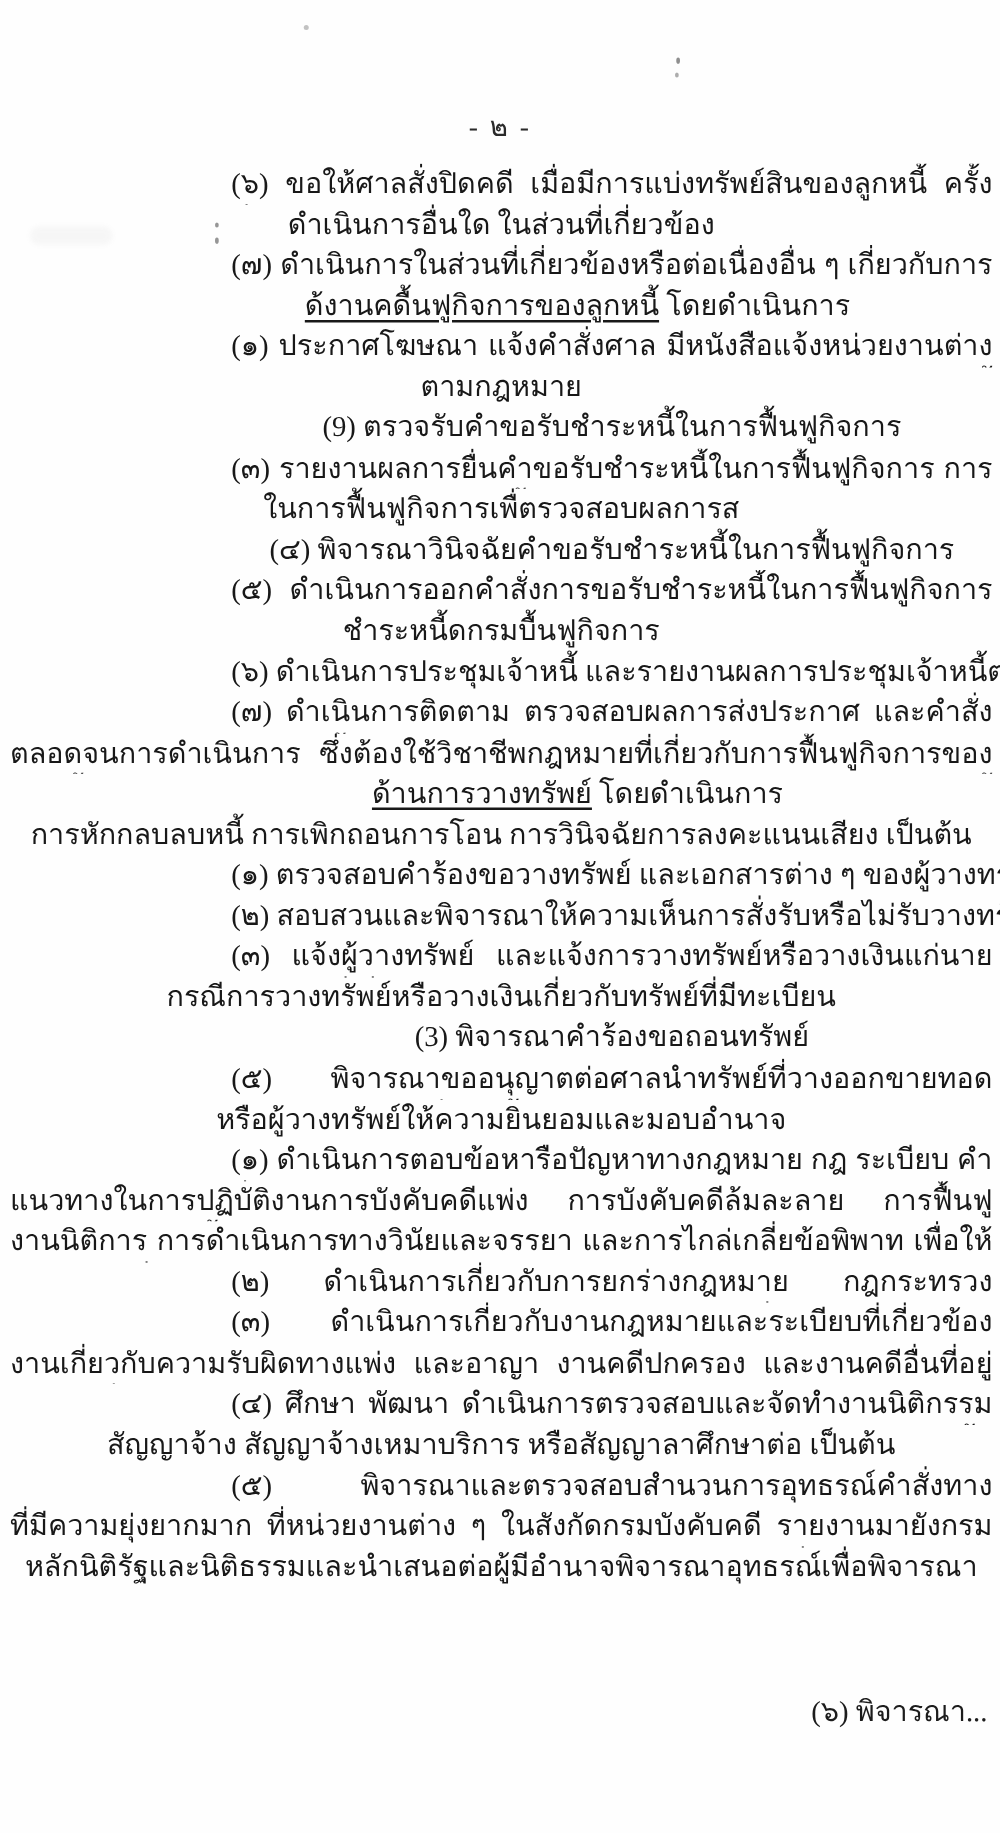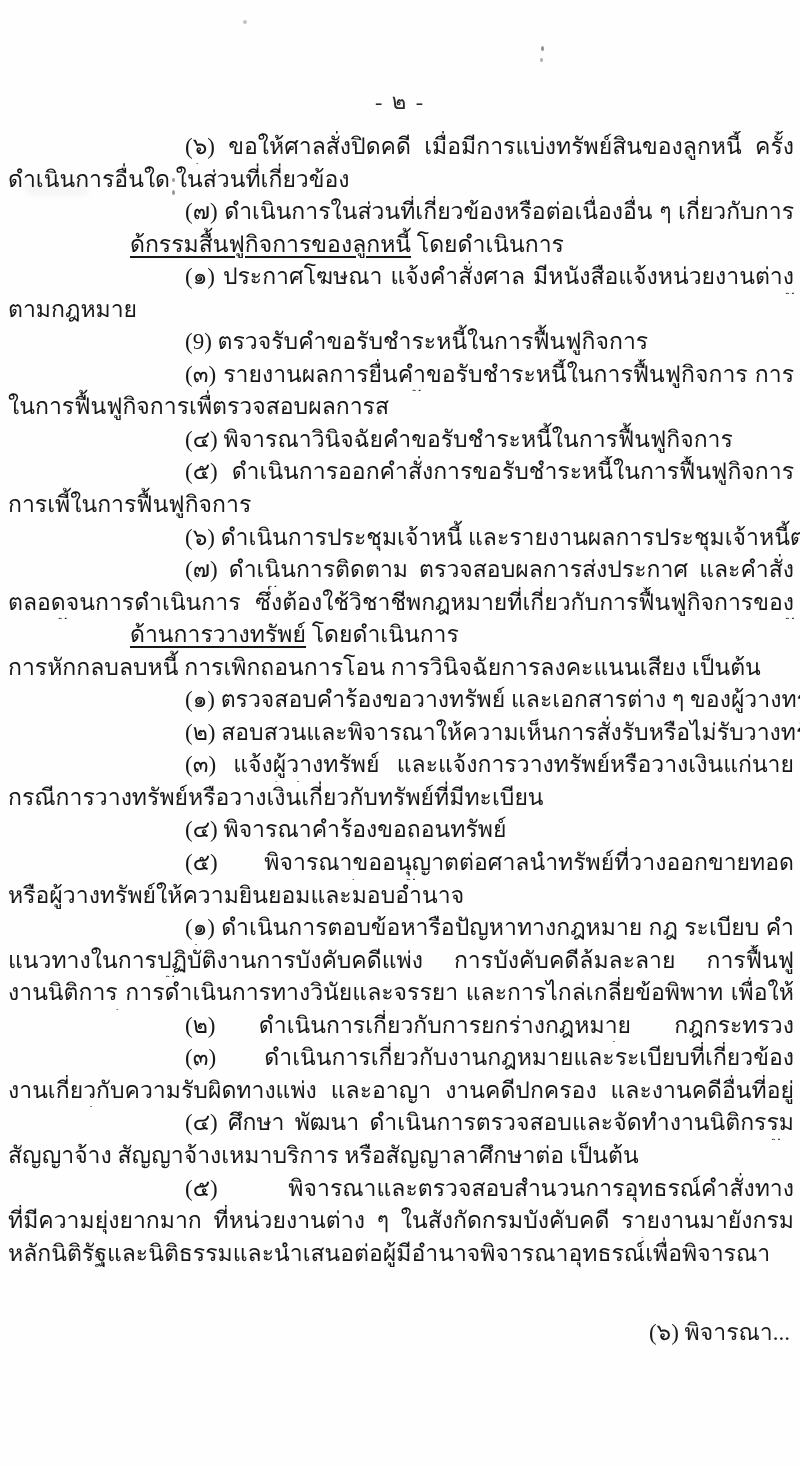--- a/index.html
+++ b/index.html
@@ -13,35 +13,35 @@
   .page{position:absolute;inset:0;}
   .page-number{
     position:absolute;top:84px;left:0;width:800px;
     text-align:center;font-size:22px;letter-spacing:2px;color:#2a2a2a;
   }
   .text-block{
     position:absolute;top:131px;left:8px;width:786px;
   }
   .line{
     font-size:23px;line-height:32.55px;height:32.55px;
-    white-space:nowrap;overflow:visible;color:#181818;
+    white-space:nowrap;overflow:visible;color:#181818;text-align:center;
   }
   .line.item{padding-left:177px;}
   .line.head{padding-left:122px;}
   .line.j{
     white-space:normal;overflow:hidden;
     text-align:justify;text-align-last:justify;
   }
   .u{
     text-decoration:underline;
     text-decoration-thickness:1.5px;
     text-underline-offset:4px;
   }
   .footer-continuation{
-    position:absolute;top:1314px;right:10px;
+    position:absolute;top:1351px;right:10px;
     font-size:23px;color:#1c1c1c;
   }
   
   .speck{position:absolute;background:#6a6a6a;border-radius:50%;}
   .sp-a1{left:541px;top:46px;width:3px;height:5px;opacity:.75;}
   .sp-a2{left:540px;top:58px;width:3px;height:4px;opacity:.55;}
   .sp-b1{left:172px;top:178px;width:3px;height:4px;opacity:.7;}
   .sp-b2{left:172px;top:190px;width:3px;height:5px;opacity:.7;}
   .sp-c1{left:243px;top:20px;width:4px;height:4px;opacity:.4;}
   .smudge{
@@ -60,39 +60,39 @@
   <div class="speck sp-a2"></div>
   <div class="speck sp-b1"></div>
   <div class="speck sp-b2"></div>
   <div class="speck sp-c1"></div>
   <div class="smudge"></div>
 
   <div class="text-block" id="text-block">
       <div class="line item j">(๖) ขอให้ศาลสั่งปิดคดี เมื่อมีการแบ่งทรัพย์สินของลูกหนี้ ครั้งที่สุดแล้วหรือ</div>
       <div class="line cont">ดำเนินการอื่นใด ในส่วนที่เกี่ยวข้อง</div>
       <div class="line item j">(๗) ดำเนินการในส่วนที่เกี่ยวข้องหรือต่อเนื่องอื่น ๆ เกี่ยวกับการบังคับคดีล้มละลาย</div>
-      <div class="line head"><span class="u">ด้กรรมสื้นฟูกิจการของลูกหนี้</span><span> โดยดำเนินการ</span></div>
+      <div class="line head"><span class="u">ด้งานคดื้นฟูกิจการของลูกหนี้</span><span> โดยดำเนินการ</span></div>
       <div class="line item j">(๑) ประกาศโฆษณา แจ้งคำสั่งศาล มีหนังสือแจ้งหน่วยงานต่าง ๆ แจ้งเจ้าหนี้</div>
       <div class="line cont">ตามกฎหมาย</div>
       <div class="line item">(9) ตรวจรับคำขอรับชำระหนี้ในการฟื้นฟูกิจการ</div>
       <div class="line item j">(๓) รายงานผลการยื่นคำขอรับชำระหนี้ในการฟื้นฟูกิจการ การโต้แย้งคำขอรับชำระหนี้</div>
       <div class="line cont">ในการฟื้นฟูกิจการเพื่ตรวจสอบผลการส</div>
       <div class="line item">(๔) พิจารณาวินิจฉัยคำขอรับชำระหนี้ในการฟื้นฟูกิจการ</div>
       <div class="line item j">(๕) ดำเนินการออกคำสั่งการขอรับชำระหนี้ในการฟื้นฟูกิจการ กรณีการโต้แย้งคำขอรับ</div>
-      <div class="line cont">การเพี้ในการฟื้นฟูกิจการ</div>
+      <div class="line cont">ชำระหนี้ดกรมบื้นฟูกิจการ</div>
       <div class="line item">(๖) ดำเนินการประชุมเจ้าหนี้ และรายงานผลการประชุมเจ้าหนี้ต่อศาล</div>
       <div class="line item j">(๗) ดำเนินการติดตาม ตรวจสอบผลการส่งประกาศ และคำสั่งให้เจ้าหนี้ทราบ</div>
       <div class="line cont j">ตลอดจนการดำเนินการ ซึ่งต้องใช้วิชาชีพกฎหมายที่เกี่ยวกับการฟื้นฟูกิจการของลูกหนี้ เช่น การทวงหนี้</div>
       <div class="line head"><span class="u">ด้านการวางทรัพย์</span><span> โดยดำเนินการ</span></div>
       <div class="line cont">การหักกลบลบหนี้ การเพิกถอนการโอน การวินิจฉัยการลงคะแนนเสียง เป็นต้น</div>
       <div class="line item">(๑) ตรวจสอบคำร้องขอวางทรัพย์ และเอกสารต่าง ๆ  ของผู้วางทรัพย์</div>
       <div class="line item">(๒) สอบสวนและพิจารณาให้ความเห็นการสั่งรับหรือไม่รับวางทรัพย์</div>
       <div class="line item j">(๓) แจ้งผู้วางทรัพย์ และแจ้งการวางทรัพย์หรือวางเงินแก่นายทะเบียนที่เกี่ยวข้อง</div>
       <div class="line cont">กรณีการวางทรัพย์หรือวางเงินเกี่ยวกับทรัพย์ที่มีทะเบียน</div>
-      <div class="line item">(๔) พิจารณาคำร้องขอถอนทรัพย์</div>
+      <div class="line item">(3) พิจารณาคำร้องขอถอนทรัพย์</div>
       <div class="line item j">(๕) พิจารณาขออนุญาตต่อศาลนำทรัพย์ที่วางออกขายทอดตลาดทรัพย์ตามที่ลูกหนี้</div>
       <div class="line cont">หรือผู้วางทรัพย์ให้ความยินยอมและมอบอำนาจ</div>
       <div class="line item j">(๑) ดำเนินการตอบข้อหารือปัญหาทางกฎหมาย กฎ ระเบียบ คำสั่ง หลักเกณฑ์ และ</div>
       <div class="line cont j">แนวทางในการปฏิบัติงานการบังคับคดีแพ่ง การบังคับคดีล้มละลาย การฟื้นฟูกิจการของลูกหนี้ การวางทรัพย์</div>
       <div class="line cont j">งานนิติการ การดำเนินการทางวินัยและจรรยา และการไกล่เกลี่ยข้อพิพาท เพื่อให้ได้ข้อสรุปที่ชัดเจนร่วมกัน</div>
       <div class="line item j">(๒) ดำเนินการเกี่ยวกับการยกร่างกฎหมาย กฎกระทรวง ระเบียบ ข้อบังคับ คำสั่งต่าง ๆ</div>
       <div class="line item j">(๓) ดำเนินการเกี่ยวกับงานกฎหมายและระเบียบที่เกี่ยวข้อง งานนิติกรรมสัญญา</div>
       <div class="line cont j">งานเกี่ยวกับความรับผิดทางแพ่ง และอาญา งานคดีปกครอง และงานคดีอื่นที่อยู่ในหน้าที่และอำนาจของกรม</div>
       <div class="line item j">(๔) ศึกษา พัฒนา ดำเนินการตรวจสอบและจัดทำงานนิติกรรมสัญญา เช่น สัญญาซื้อ</div>
       <div class="line cont">สัญญาจ้าง สัญญาจ้างเหมาบริการ หรือสัญญาลาศึกษาต่อ เป็นต้น</div>

